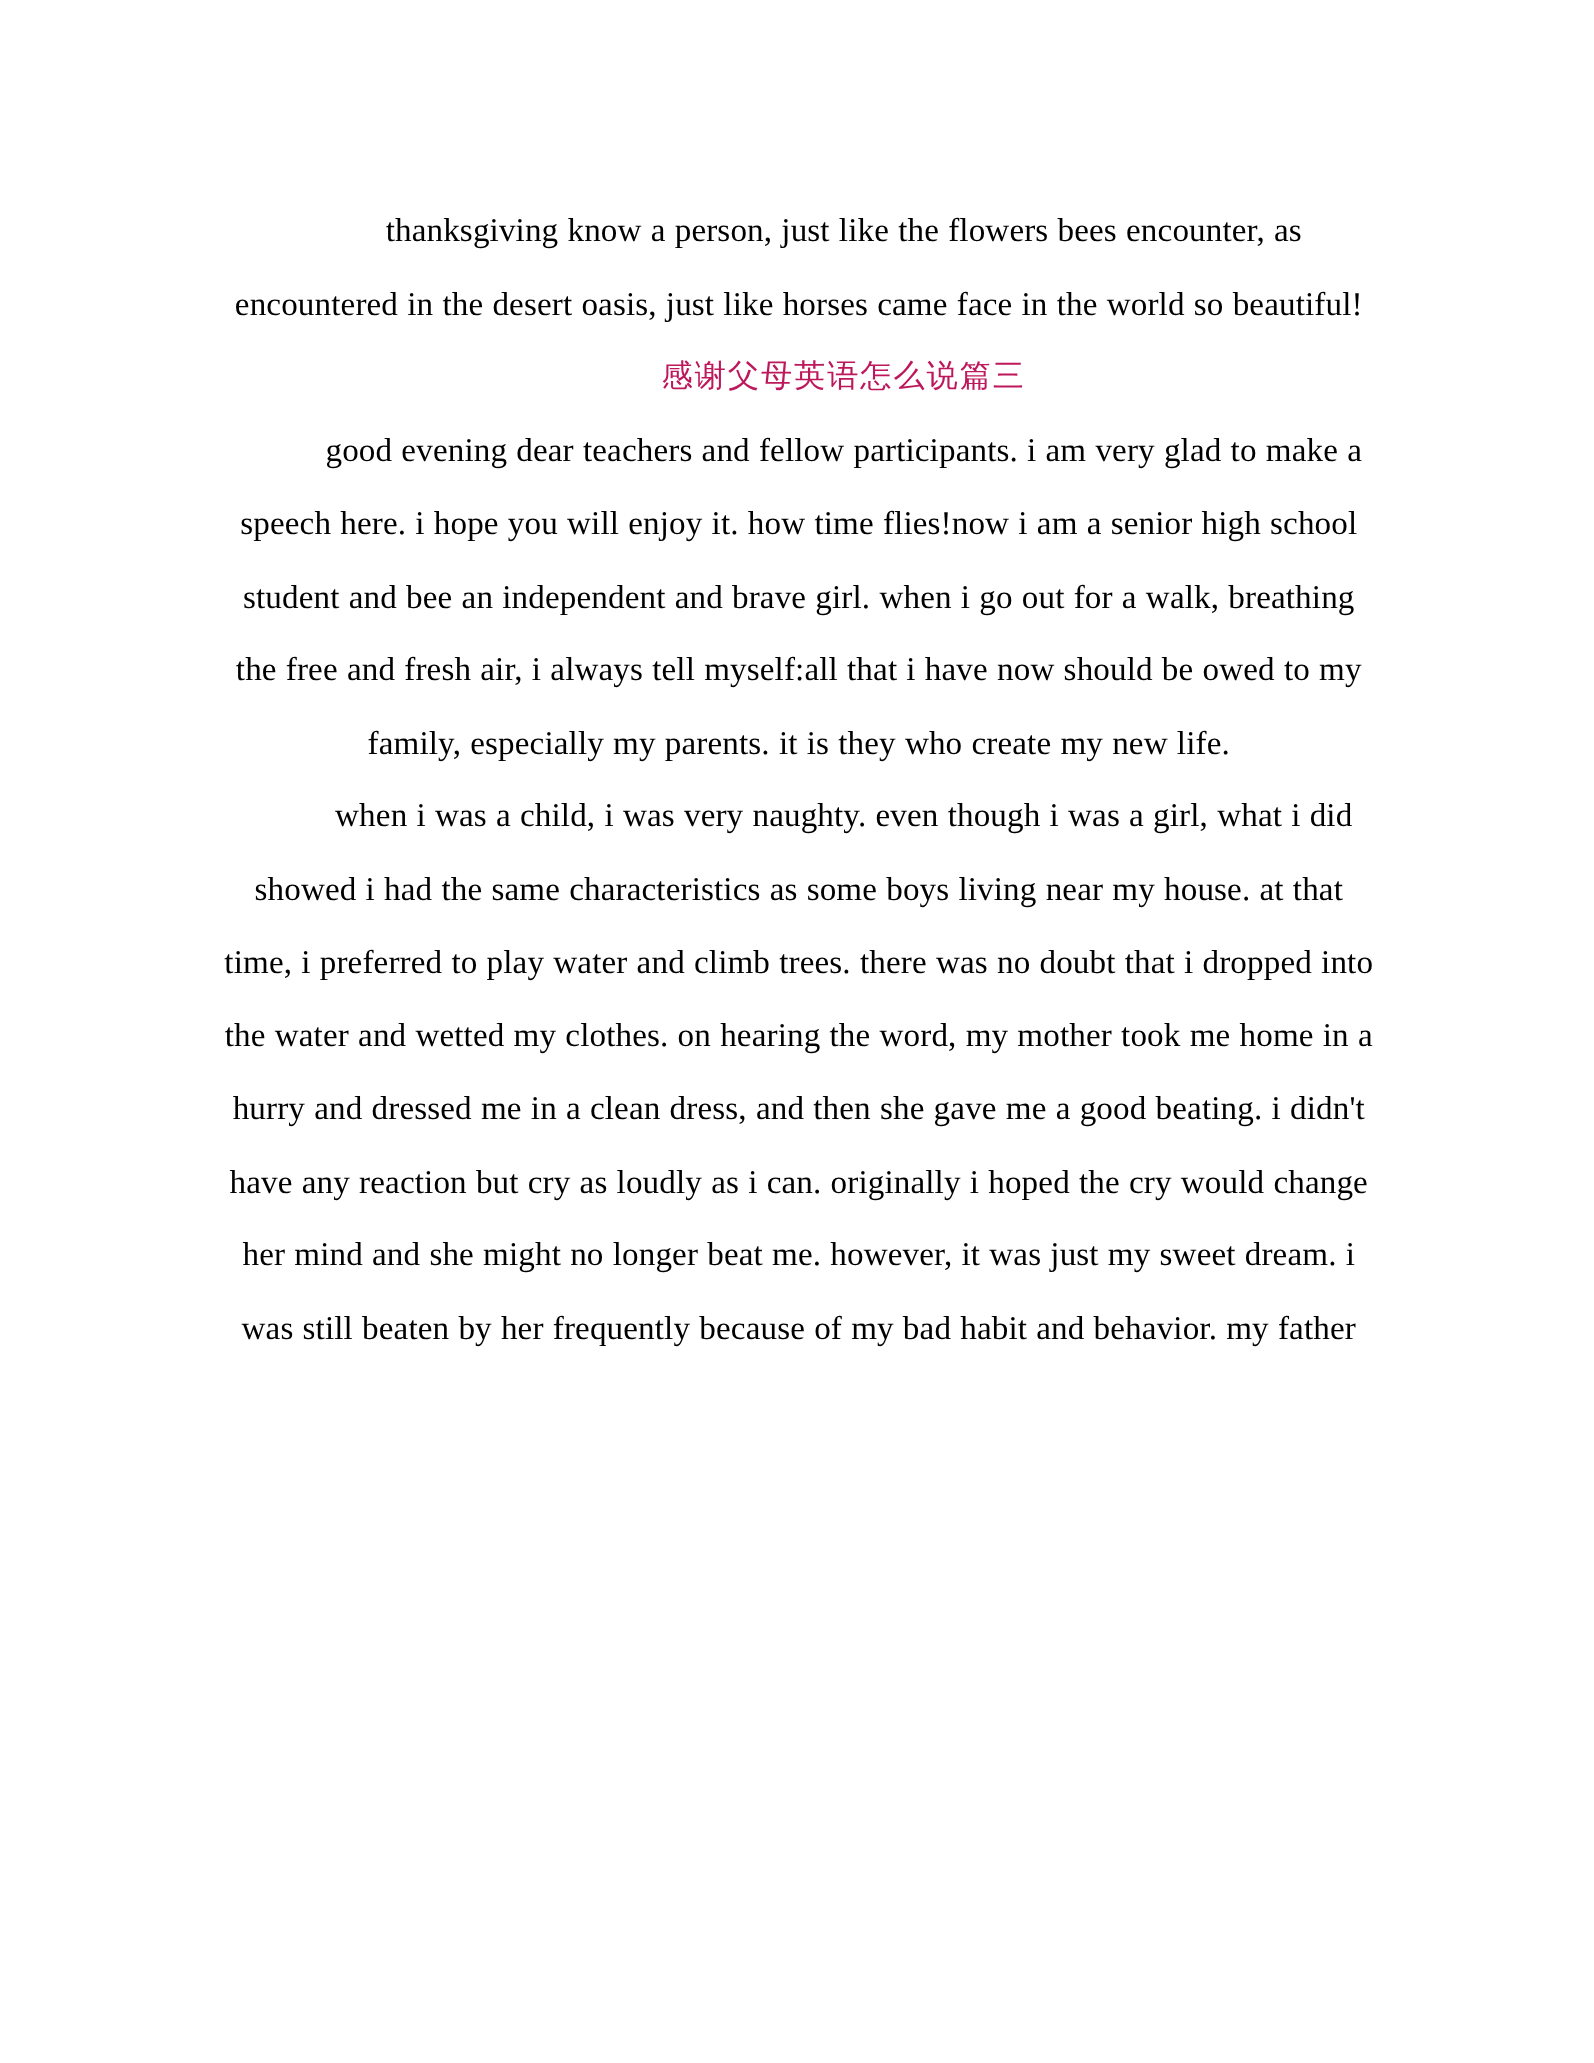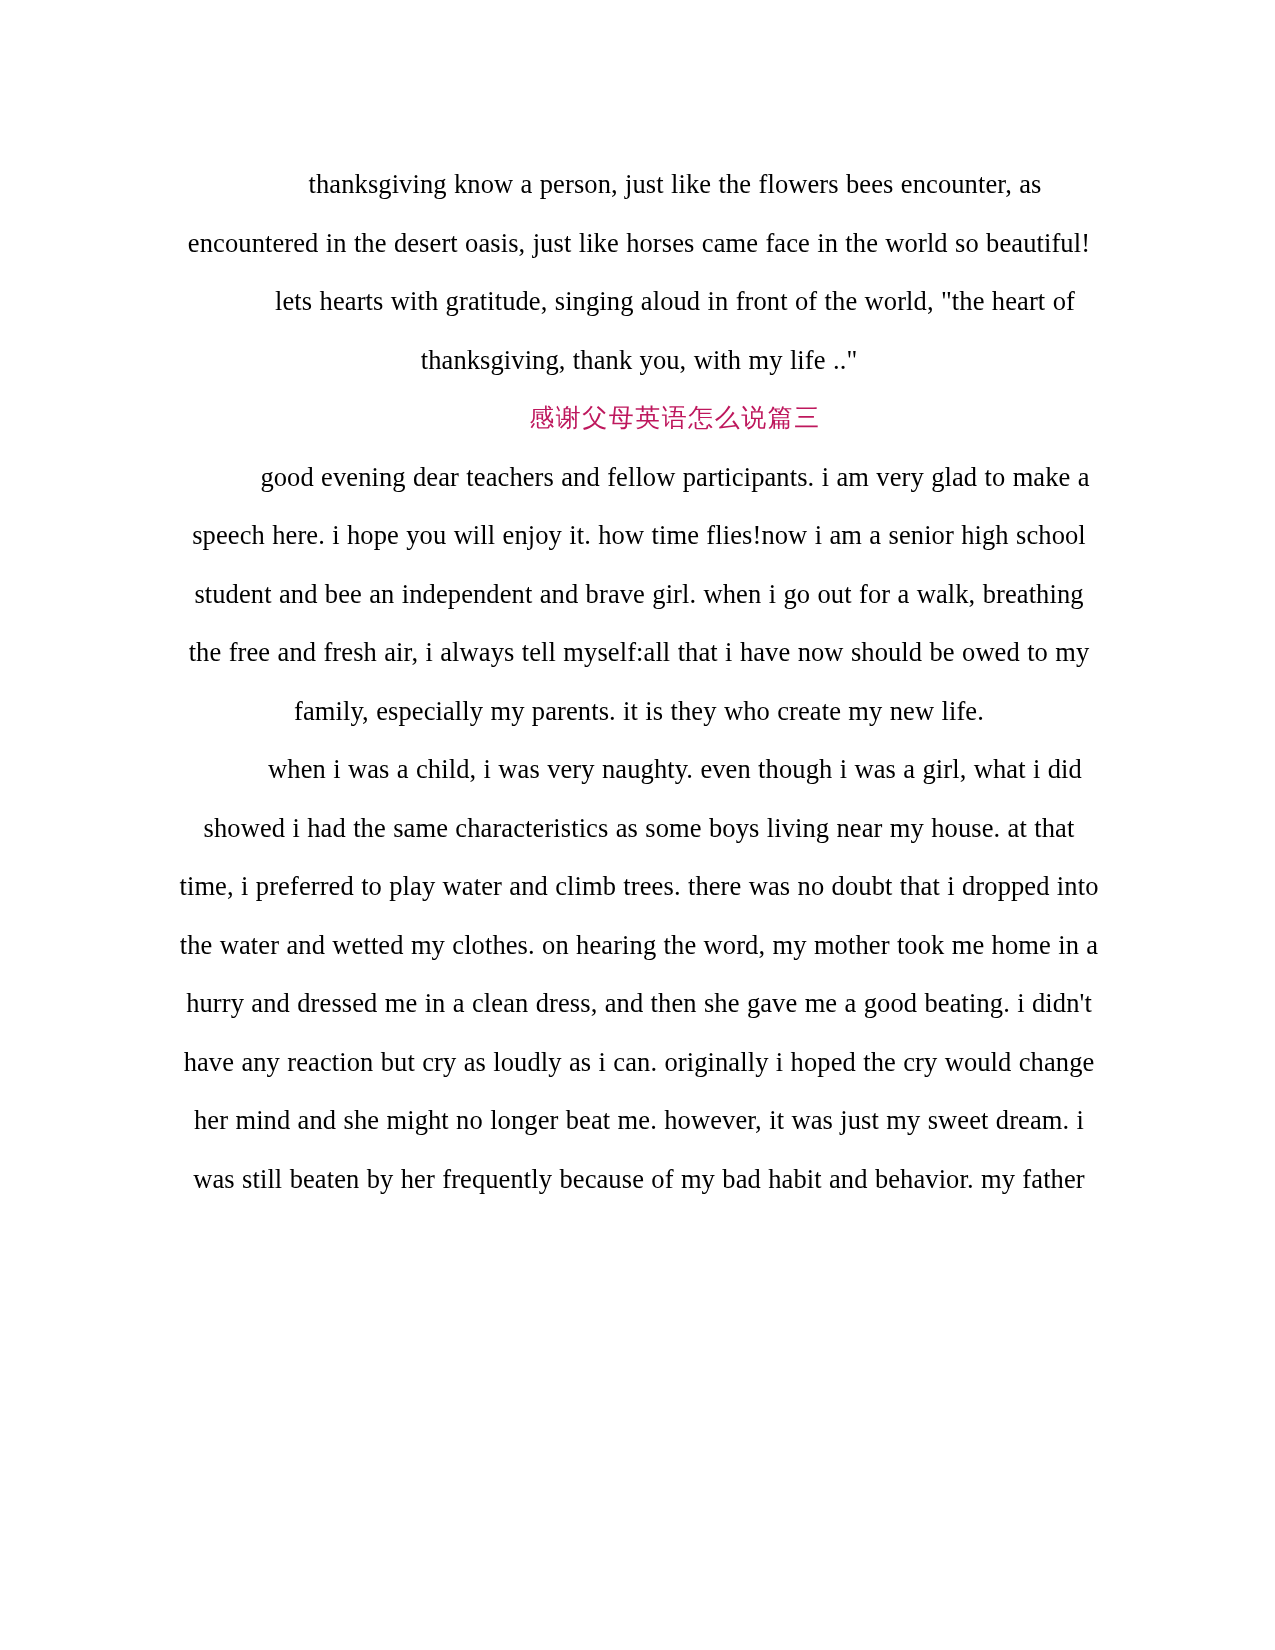--- a/index.html
+++ b/index.html
@@ -42,18 +42,17 @@
     letter-spacing: 1.5px;
     color: #be185d;
   }
 </style>
 </head>
 <body>
 
 <div class="page">
   <div class="body-text">
     <p class="para">thanksgiving know a person, just like the flowers bees encounter, as encountered in the desert oasis, just like horses came face in the world so beautiful!</p>
-    <p class="para">lets hearts with gratitude, singing aloud in front of the world, "the heart of thanksgiving, thank you, with my life .."</p>
     <p class="heading-cn">感谢父母英语怎么说篇三</p>
     <p class="para">good evening dear teachers and fellow participants. i am very glad to make a speech here. i hope you will enjoy it. how time flies!now i am a senior high school student and bee an independent and brave girl. when i go out for a walk, breathing the free and fresh air, i always tell myself:all that i have now should be owed to my family, especially my parents. it is they who create my new life.</p>
     <p class="para">when i was a child, i was very naughty. even though i was a girl, what i did showed i had the same characteristics as some boys living near my house. at that time, i preferred to play water and climb trees. there was no doubt that i dropped into the water and wetted my clothes. on hearing the word, my mother took me home in a hurry and dressed me in a clean dress, and then she gave me a good beating. i didn't have any reaction but cry as loudly as i can. originally i hoped the cry would change her mind and she might no longer beat me. however, it was just my sweet dream. i was still beaten by her frequently because of my bad habit and behavior. my father</p>
   </div>
 </div>
 
 </body></html>

